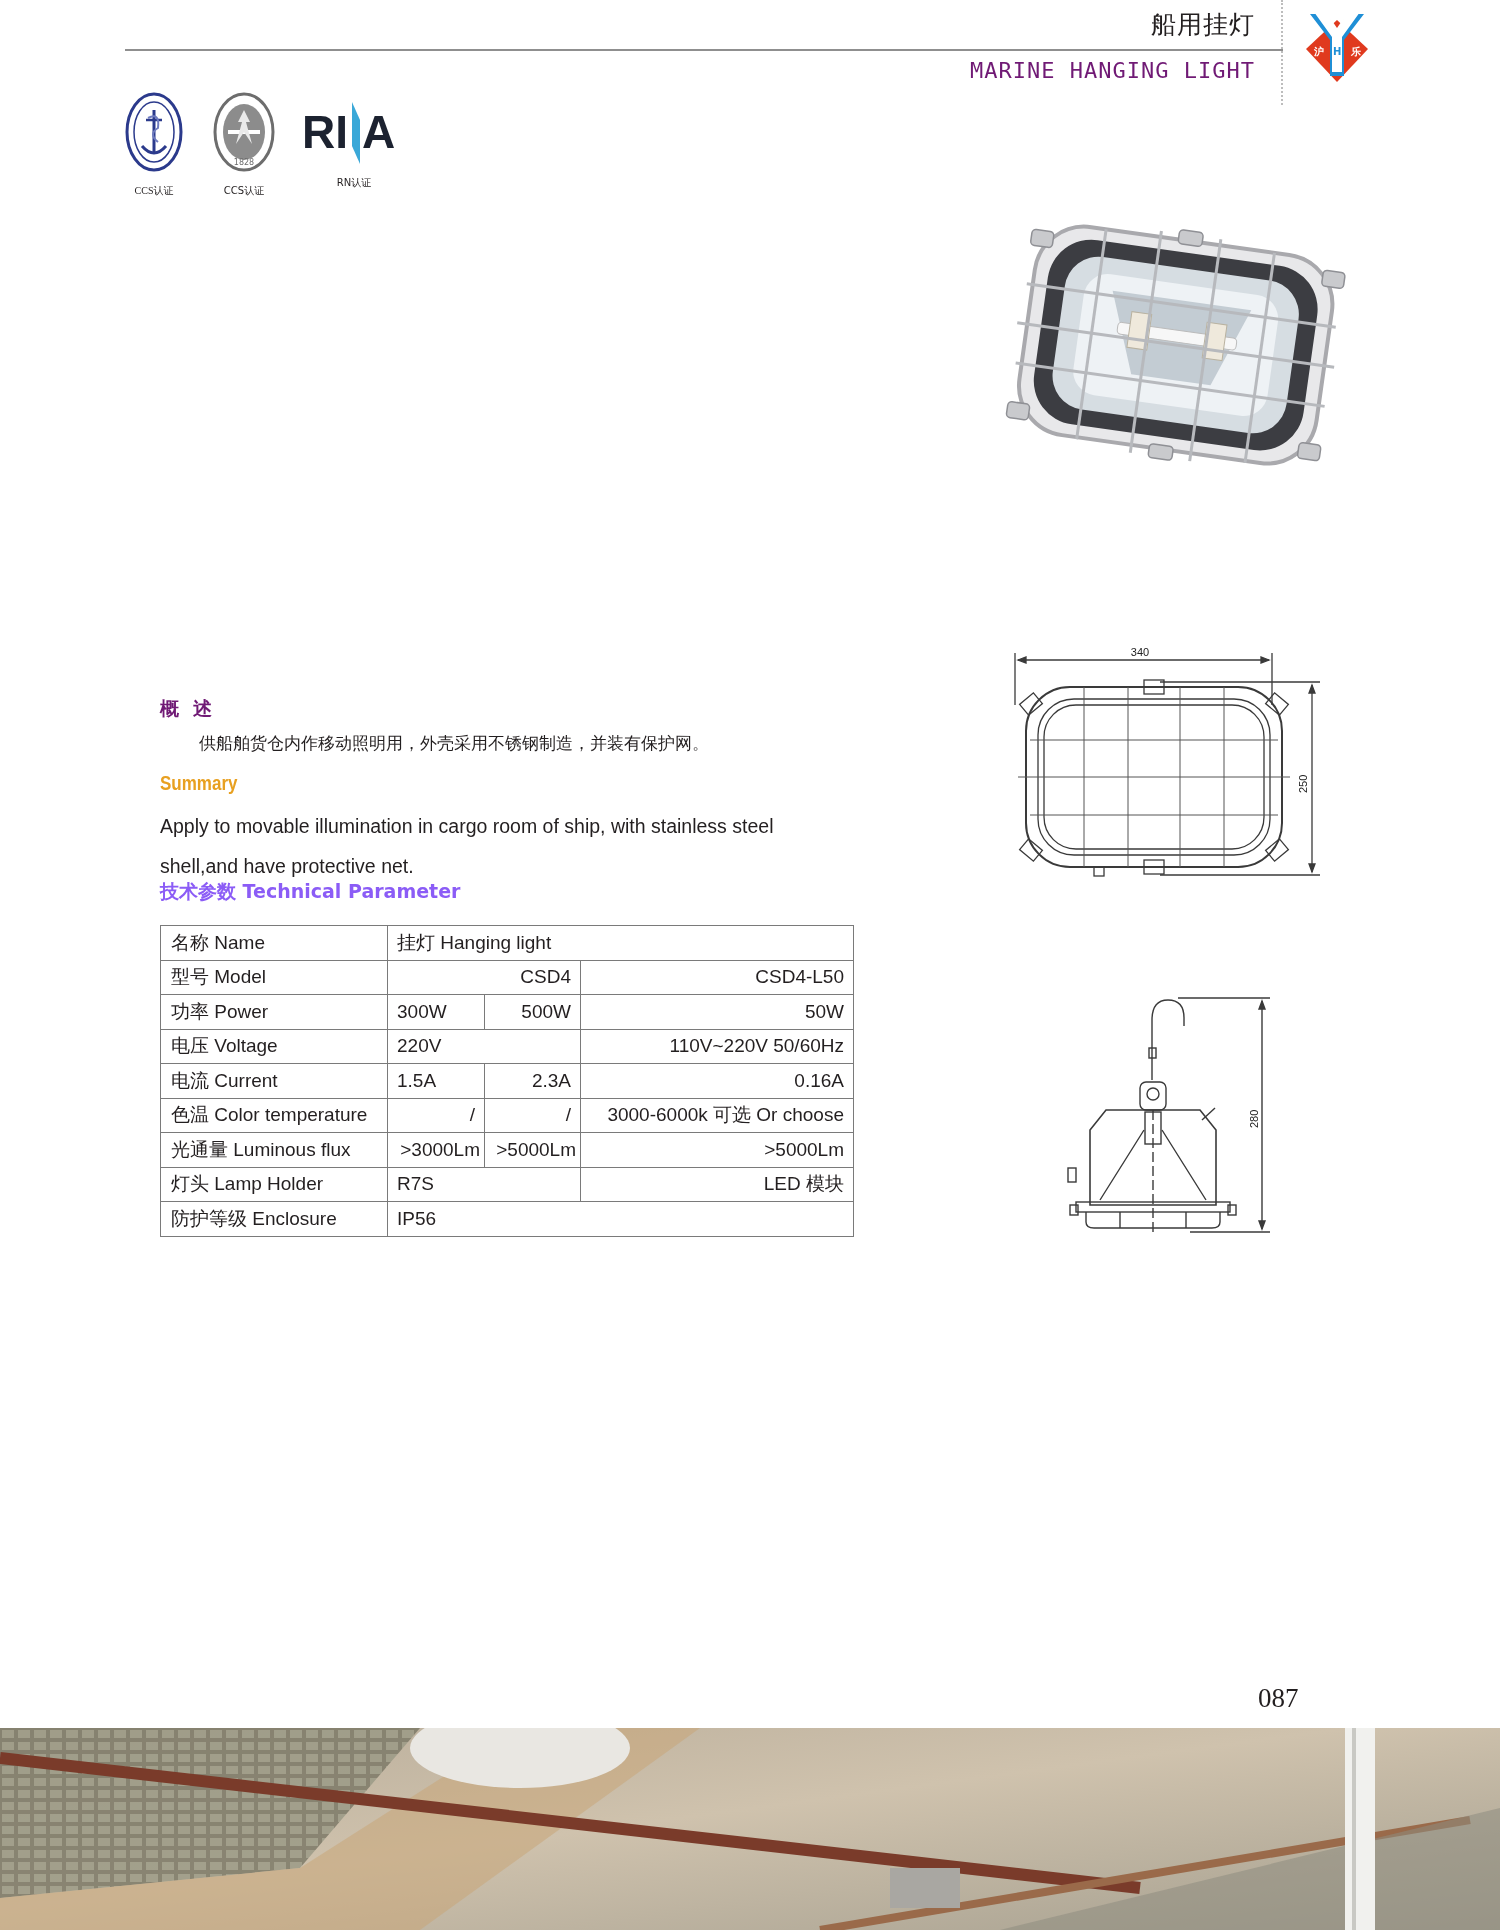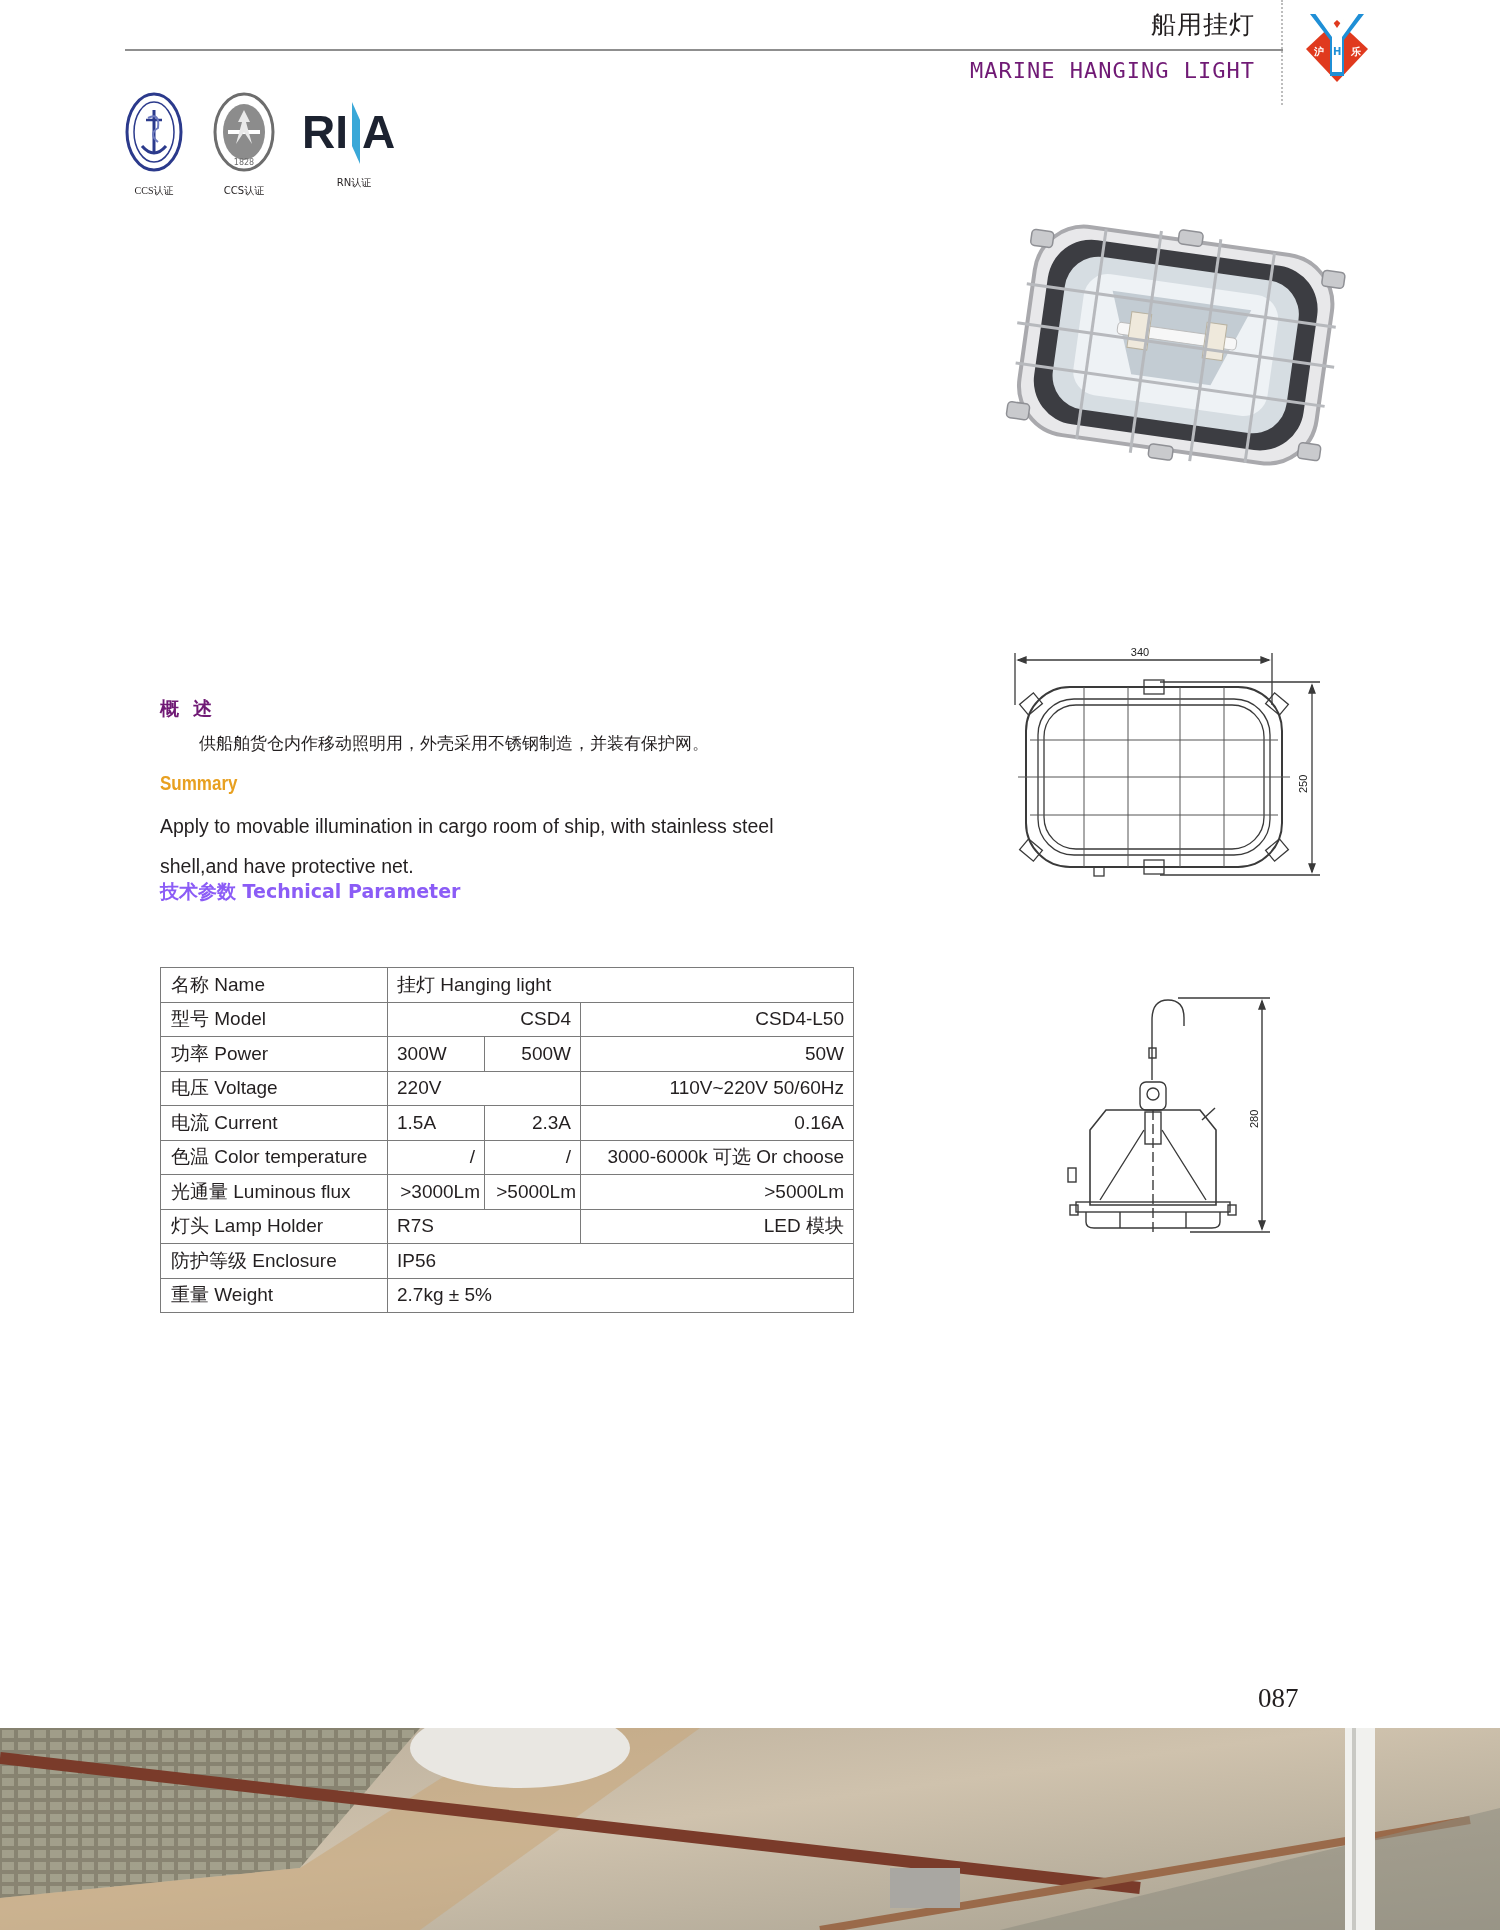--- a/index.html
+++ b/index.html
@@ -19,21 +19,21 @@
   .cert .cap { font-size:10px; color:#231f20; margin-top:4px; display:block; }
 
   
   .h-cn { left:160px; top:696px; font-family:"DejaVu Sans", sans-serif; font-weight:bold; font-size:19px; color:#701a75; letter-spacing:14px; }
   .p-cn { left:199px; top:732px; font-size:17px; color:#231f20; }
   .h-sum { left:160px; top:772px; font-family:"Liberation Sans", sans-serif; font-weight:bold; font-size:20px; color:#e8a020; transform:scaleX(0.85); transform-origin:left; }
   .p-en { left:160px; top:806px; width:640px; font-family:"Liberation Sans", sans-serif; font-size:19.5px; line-height:40px; color:#231f20; }
   .h-tech { left:160px; top:879px; font-family:"DejaVu Sans", sans-serif; font-weight:bold; font-size:19px; color:#8b5cf6; }
 
   
-  table.spec { position:absolute; left:160px; top:967px; border-collapse:collapse; table-layout:fixed;
+  table.spec { position:absolute; left:160px; top:925px; border-collapse:collapse; table-layout:fixed;
                font-family:"Liberation Sans", sans-serif; font-size:19px; color:#231f20; }
   table.spec td { border:1.3px solid #7a7a7a; height:33.5px; padding:0 9px; white-space:nowrap; overflow:hidden; }
   table.spec td.c { text-align:right; }
   table.spec td.label { padding-left:10px; }
 
   
   .drawing svg { display:block; }
   .page-num { left:1258px; top:1683px; font-family:"Liberation Serif","DejaVu Serif",serif; font-size:27px; color:#231f20; }
 
   
@@ -173,24 +173,20 @@
     <td class="c">&gt;5000Lm</td>
   </tr>
   <tr>
     <td class="label">灯头 Lamp Holder</td>
     <td colspan="2">R7S</td>
     <td class="c">LED 模块</td>
   </tr>
   <tr>
     <td class="label">防护等级 Enclosure</td>
     <td colspan="3">IP56</td>
-  </tr>
-  <tr>
-    <td class="label">重量 Weight</td>
-    <td colspan="3">2.7kg ± 5%</td>
   </tr>
 </tbody>
   </table>
 
 <div class="abs drawing" style="left:1010px; top:645px;">
   <svg width="330" height="240" viewBox="0 0 330 240" fill="none" stroke="#3a3a3a" stroke-width="1.3">
     <line x1="5" y1="8" x2="5" y2="60"></line>
     <line x1="262" y1="8" x2="262" y2="60"></line>
     <line x1="8" y1="15" x2="259" y2="15"></line>
     <path d="M8 15 l8 -3 v6 z M259 15 l-8 -3 v6 z" fill="#3a3a3a"></path>

